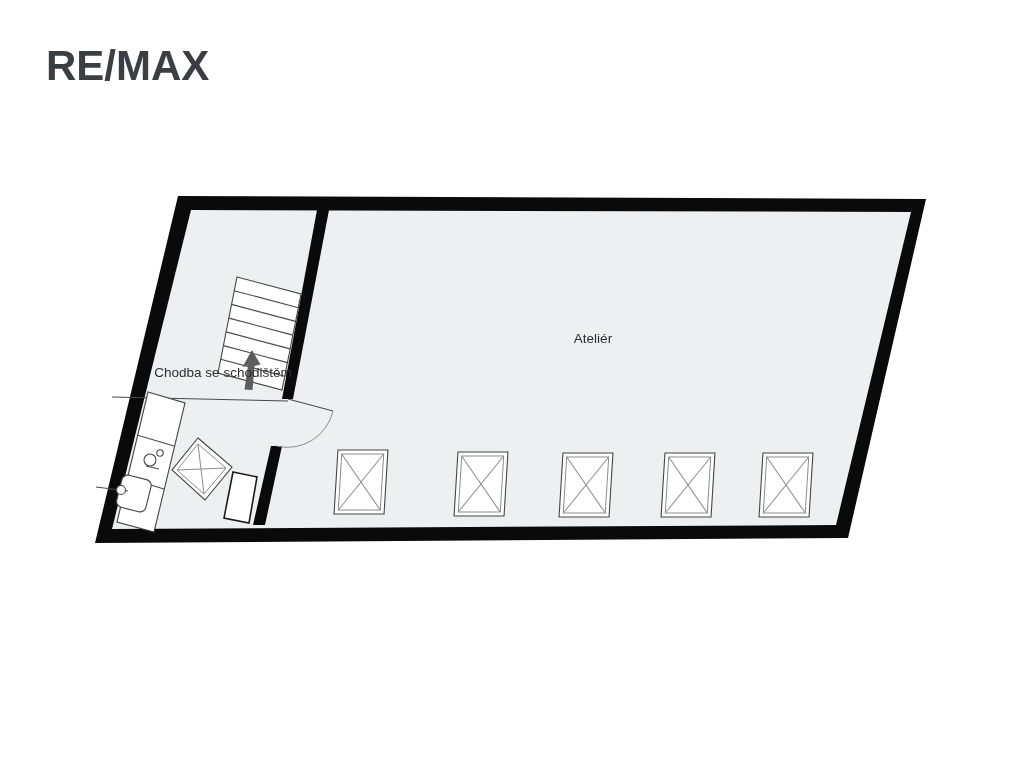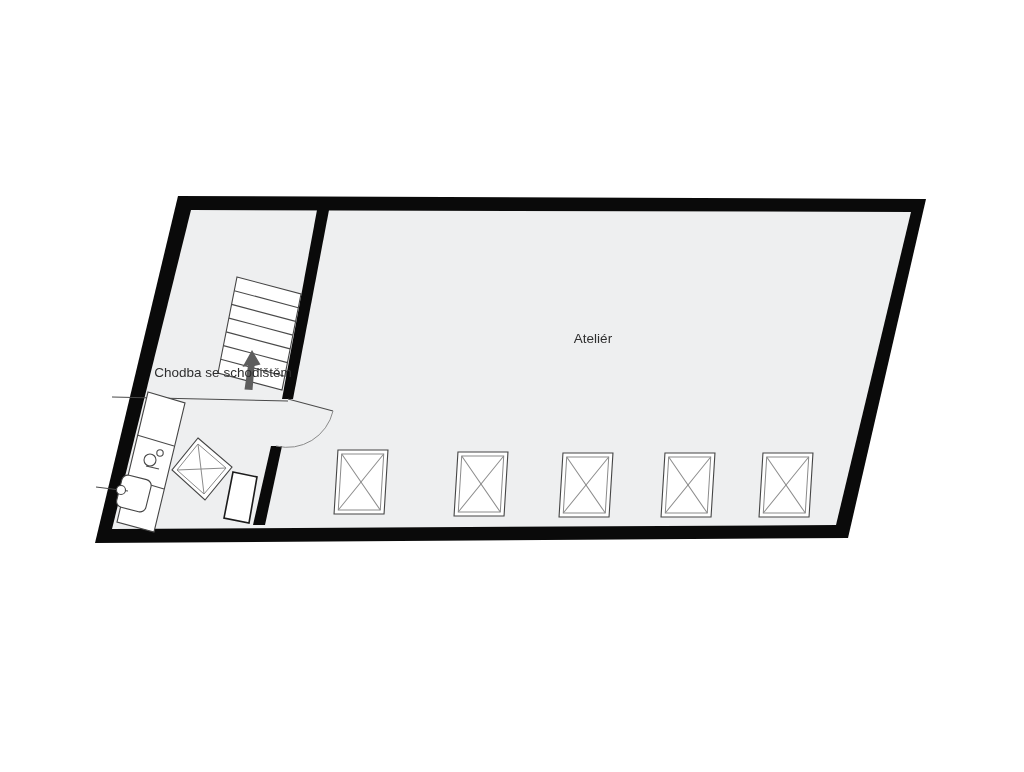--- a/index.html
+++ b/index.html
@@ -39,20 +39,21 @@
     font-family: "Liberation Sans", "DejaVu Sans", sans-serif;
     font-size: 13.5px;
     fill: #2e2e2e;
   }
 </style>
 </head>
 <body>
 
 <div class="canvas">
 
+  <div class="logo">RE/MAX</div>
 
   <svg width="1024" height="772" viewBox="0 0 1024 772">
 
     <polygon points="178,196 926,199 848,538 95,543" fill="#0a0a0a"></polygon>
 
     <polygon points="191,210 911,212 836,525 112,529" fill="#eeeff0"></polygon>
 
     <polygon points="317,210 329,210 293,399 282,399" fill="#0a0a0a"></polygon>
 
     <polygon points="271,446 282,446 265,525 253,525" fill="#0a0a0a"></polygon>

